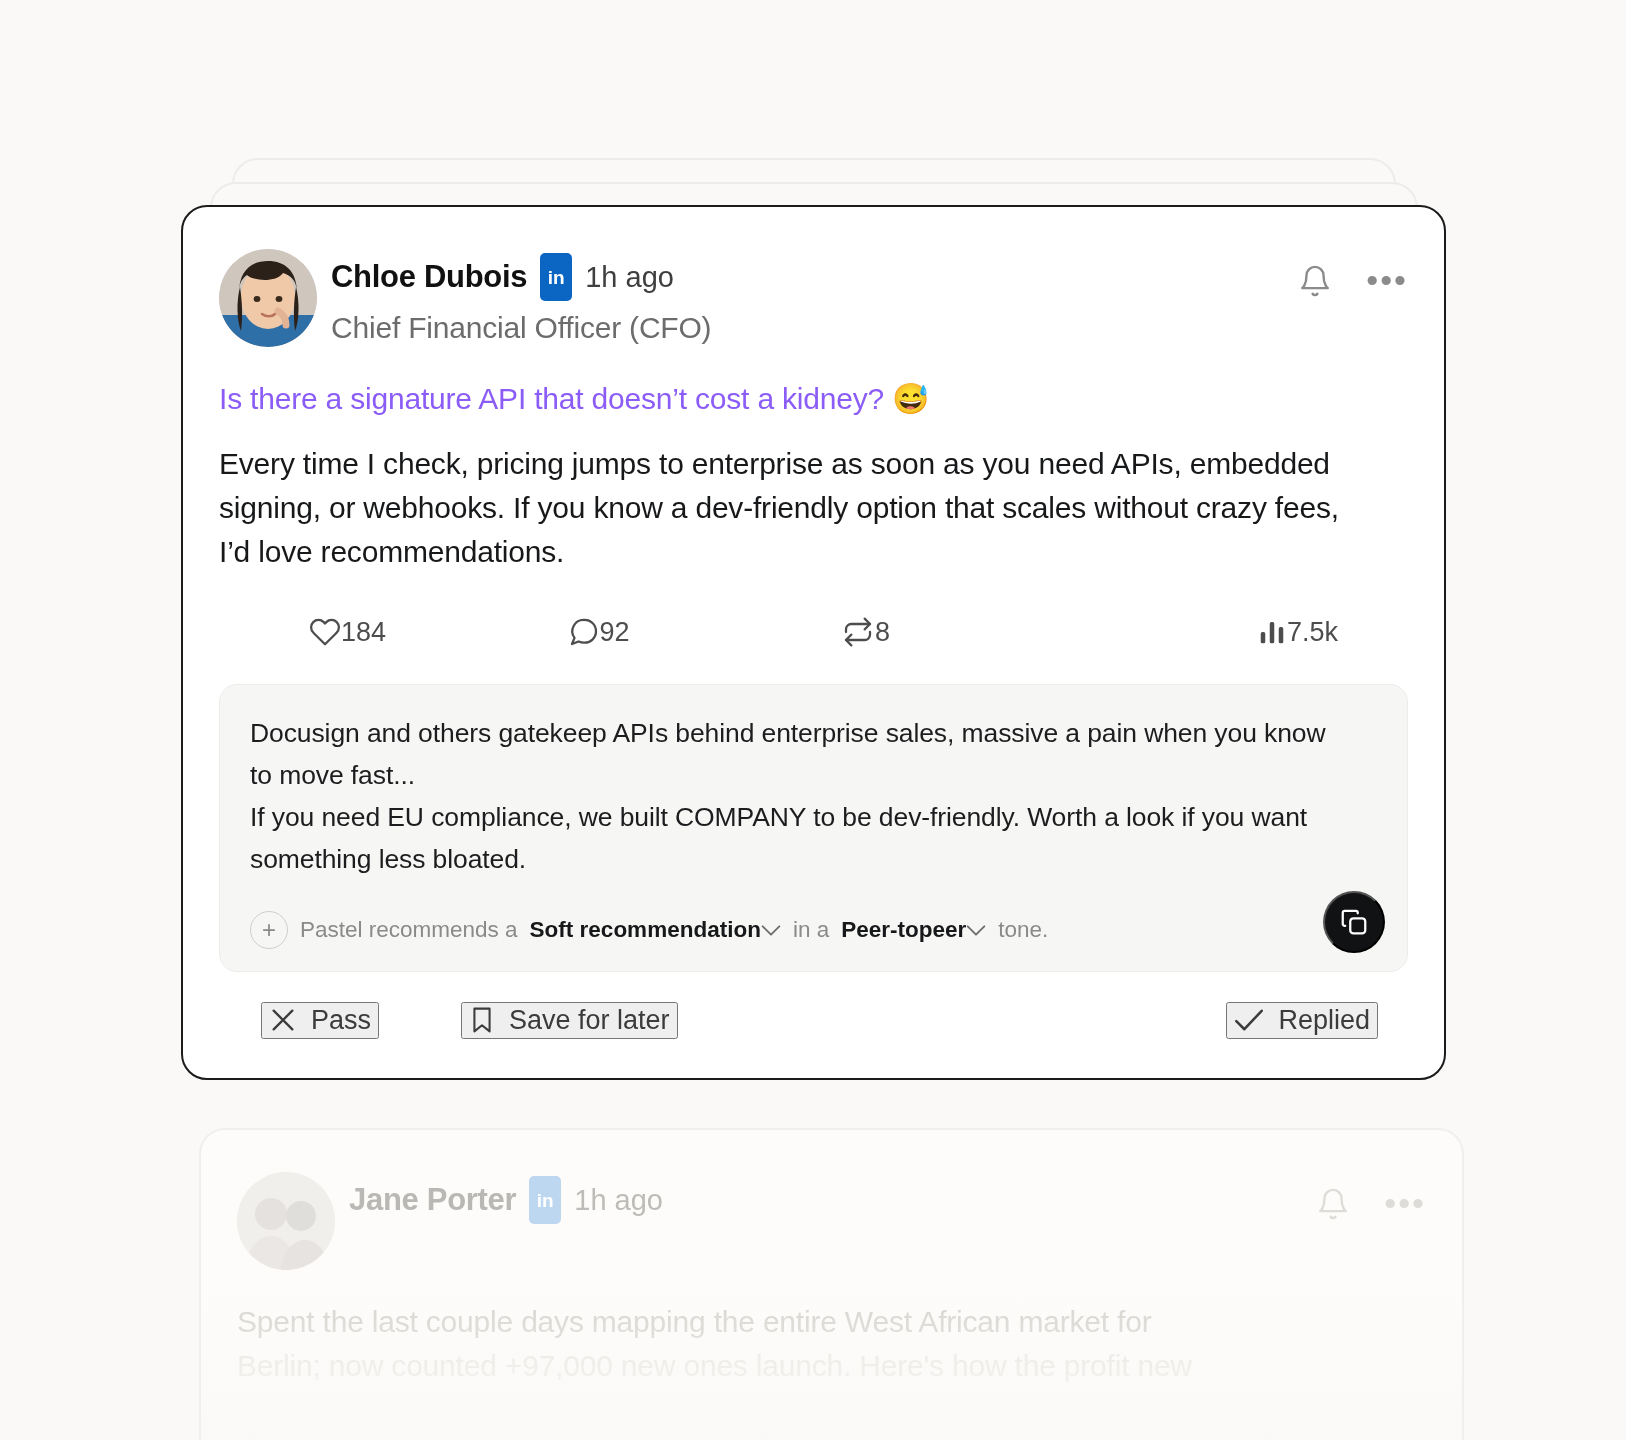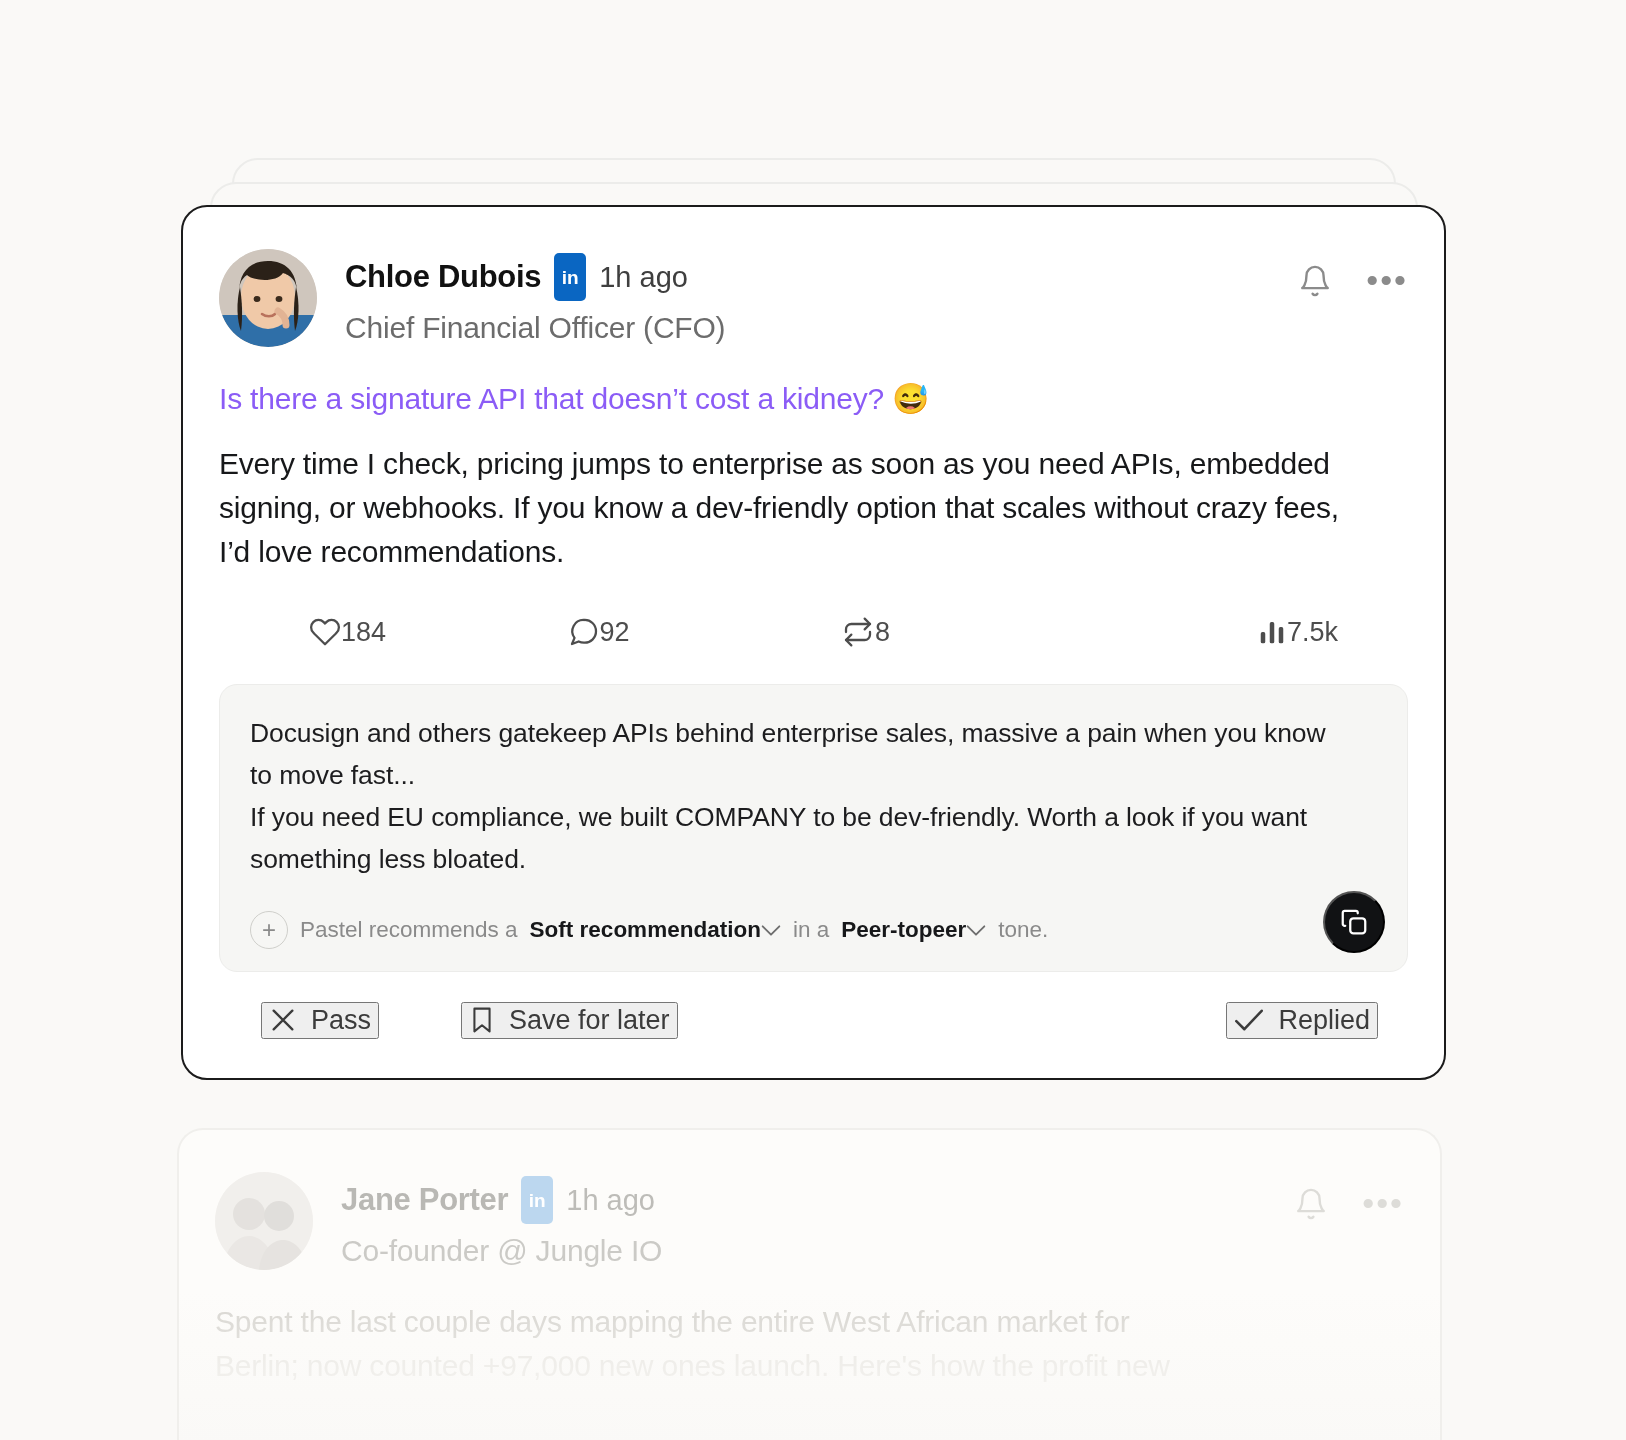--- a/index.html
+++ b/index.html
@@ -47,21 +47,21 @@
   }
   .avatar {
     width: 98px; height: 98px;
     border-radius: 50%;
     flex: 0 0 98px;
     overflow: hidden;
     background: #d9d2cc;
     position: relative;
   }
   .avatar svg { display: block; }
-  .head-text { margin-left: 28px; flex: 1 1 auto; padding-top: 4px; }
+  .head-text { margin-left: 14px; flex: 1 1 auto; padding-top: 4px; }
   .name-row { display: flex; align-items: center; gap: 13px; }
   .author-name {
     font-size: 31px;
     font-weight: bold;
     color: #111;
     letter-spacing: -0.3px;
   }
   .li-badge {
     width: 32px; height: 48px;
     background: #0a66c2;
@@ -196,21 +196,21 @@
     font-size: 27px;
     color: #3b3b3b;
   }
   .foot-btn.pass { margin-left: 42px; }
   .foot-btn.save { margin-left: 82px; }
   .foot-btn.replied { margin-left: auto; margin-right: 30px; }
 
   
   .faded {
     position: absolute;
-    left: 177px;
+    left: 199px;
     top: 1128px;
     width: 1265px;
     height: 312px;
     border: 2px solid #f0efec;
     border-top-left-radius: 26px;
     border-top-right-radius: 26px;
     border-bottom: none;
     background: #fdfcfa;
     padding: 0 36px;
     overflow: hidden;
@@ -401,21 +401,20 @@
             <path d="M44 98c2-20 13-30 24-30s22 10 24 30z" fill="#a49d95"></path>
           </g>
         </svg>
       </div>
       <div class="head-text">
         <div class="name-row">
           <span class="author-name">Jane Porter</span>
           <span class="li-badge">in</span>
           <span class="timeago">1h ago</span>
         </div>
-        <div class="author-title">Co-founder @ Jungle IO</div>
       </div>
       <div class="head-actions">
         <span class="icon-btn">
           <svg width="34" height="36" viewBox="0 0 24 24" fill="none" stroke="currentColor" stroke-width="1.7" stroke-linecap="round" stroke-linejoin="round">
             <path d="M18 8A6 6 0 0 0 6 8c0 7-3 9-3 9h18s-3-2-3-9"></path>
             <path d="M13.7 21a2 2 0 0 1-3.4 0"></path>
           </svg>
         </span>
         <span class="dots">•••</span>
       </div>

